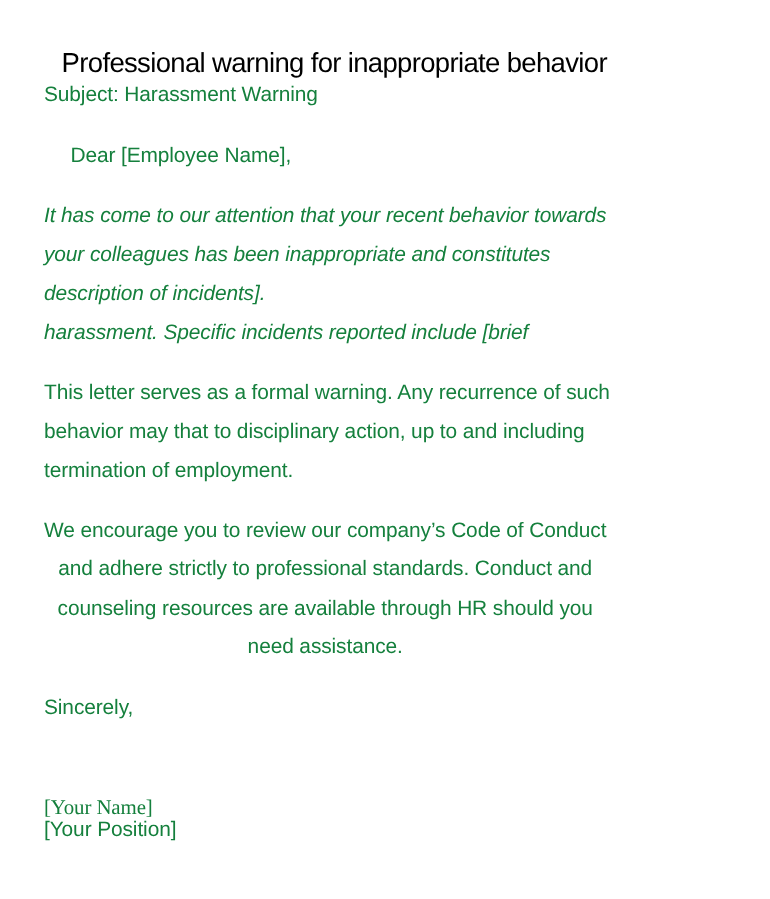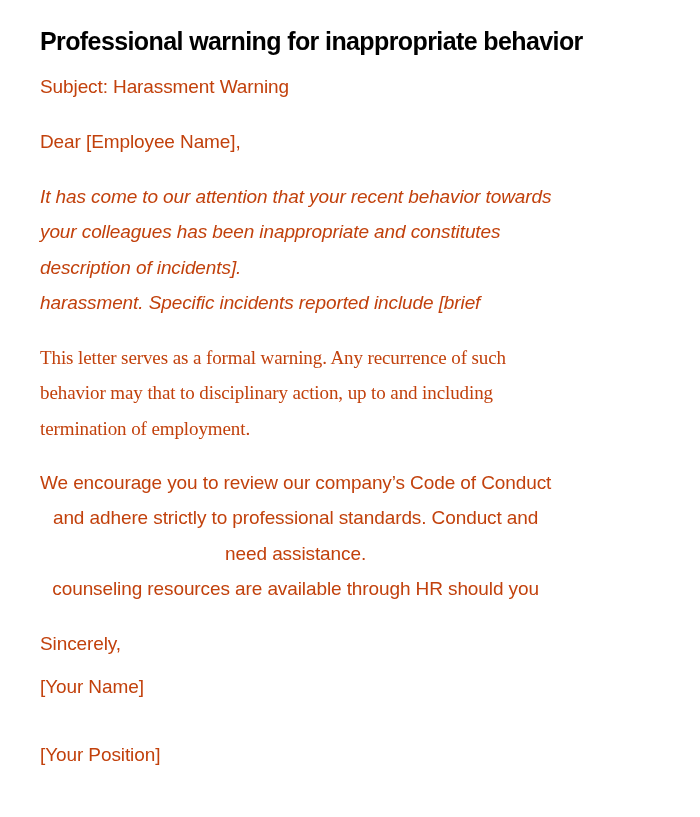--- a/index.html
+++ b/index.html
@@ -15,70 +15,70 @@
       font-family: "Liberation Sans", sans-serif;
     }
     .doc {
       position: relative;
       padding: 0 40px;
     }
     .title {
       position: absolute;
       left: 40px;
       top: 24px;
-      margin: 0;
+      margin: 16px;
       font-size: 25px;
-      font-weight: bold;
+      font-weight: normal;
       letter-spacing: -0.6px;
       line-height: 34px;
       white-space: nowrap;
       color: #000000;
     }
     .block {
       position: absolute;
       left: 40px;
       margin: 0;
       font-size: 19px;
       line-height: 35.3px;
       letter-spacing: -0.1px;
       white-space: nowrap;
-      color: #c2410c;
+      color: #15803d;
     }
     .line {
       display: block;
     }
   </style>
 </head>
 <body>
 
 <div class="doc">
   <h1 class="title">Professional warning for inappropriate behavior</h1>
 
   <p class="block" style="top:69px;">Subject: Harassment Warning</p>
 
-  <p class="block" style="top:124px;">Dear [Employee Name],</p>
+  <p class="block" style="top:124px;margin-left:24px;">Dear [Employee Name],</p>
 
   <p class="block" style="top:179px;font-style:italic;">
     <span class="line">It has come to our attention that your recent behavior towards</span>
     <span class="line">your colleagues has been inappropriate and constitutes</span>
     <span class="line">description of incidents].</span>
     <span class="line">harassment. Specific incidents reported include [brief</span>
   </p>
 
-  <p class="block" style="top:340px;font-family:Liberation Serif, serif;">
+  <p class="block" style="top:340px;">
     <span class="line">This letter serves as a formal warning. Any recurrence of such</span>
     <span class="line">behavior may that to disciplinary action, up to and including</span>
     <span class="line">termination of employment.</span>
   </p>
 
   <p class="block" style="top:465px;text-align:center;">
     <span class="line">We encourage you to review our company’s Code of Conduct</span>
     <span class="line">and adhere strictly to professional standards. Conduct and</span>
+    <span class="line">counseling resources are available through HR should you</span>
     <span class="line">need assistance.</span>
-    <span class="line">counseling resources are available through HR should you</span>
   </p>
 
   <p class="block" style="top:626px;">Sincerely,</p>
 
-  <p class="block" style="top:669px;">[Your Name]</p>
+  <p class="block" style="top:717px;font-family:Liberation Serif, serif;">[Your Name]</p>
 
   <p class="block" style="top:737px;">[Your Position]</p>
 </div>
 
 </body></html>

